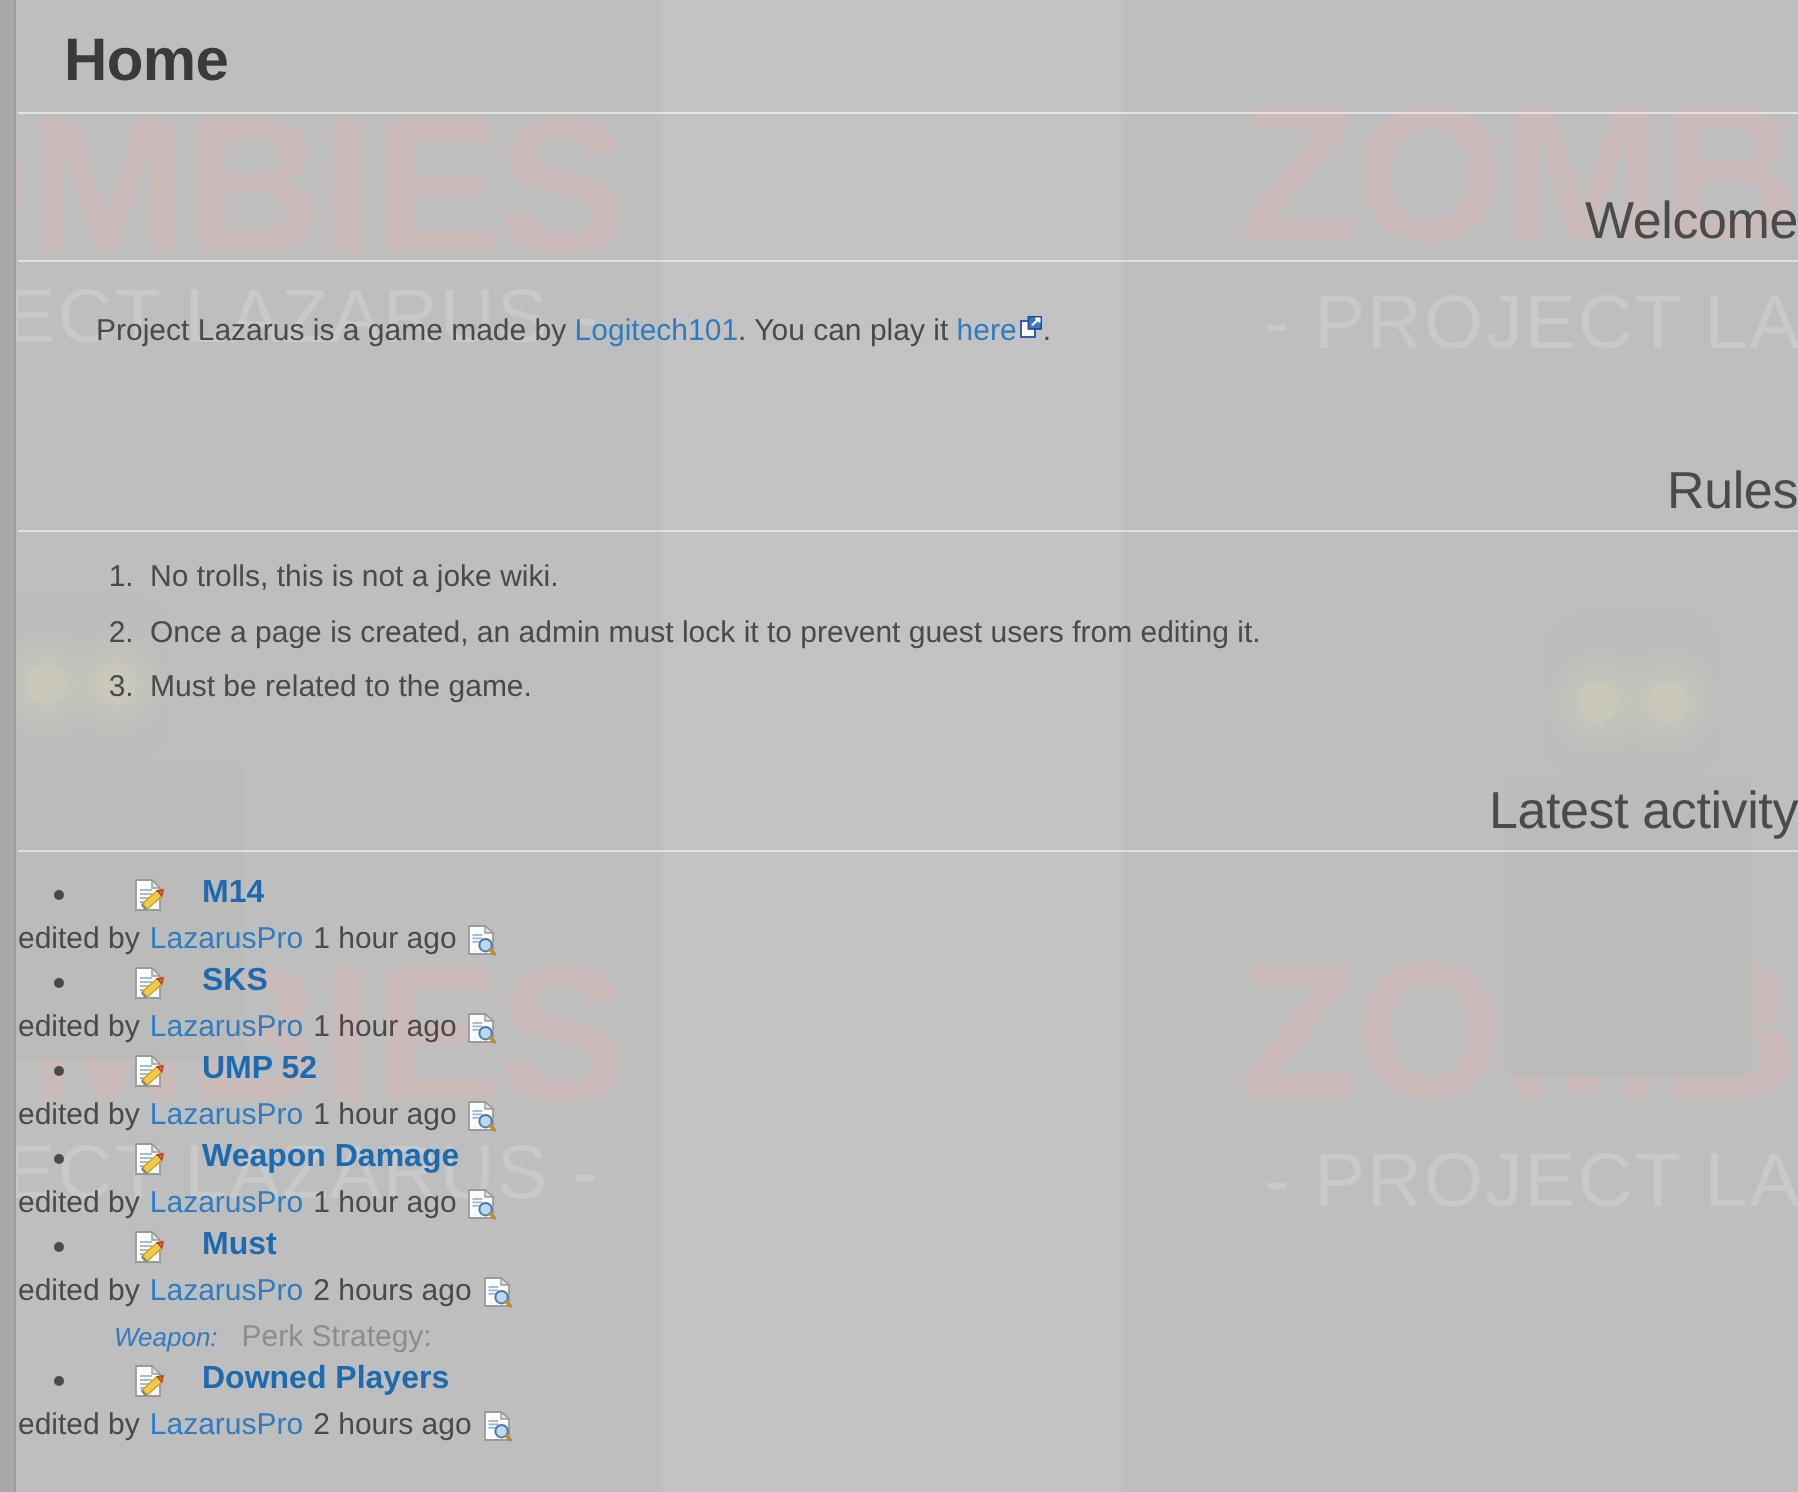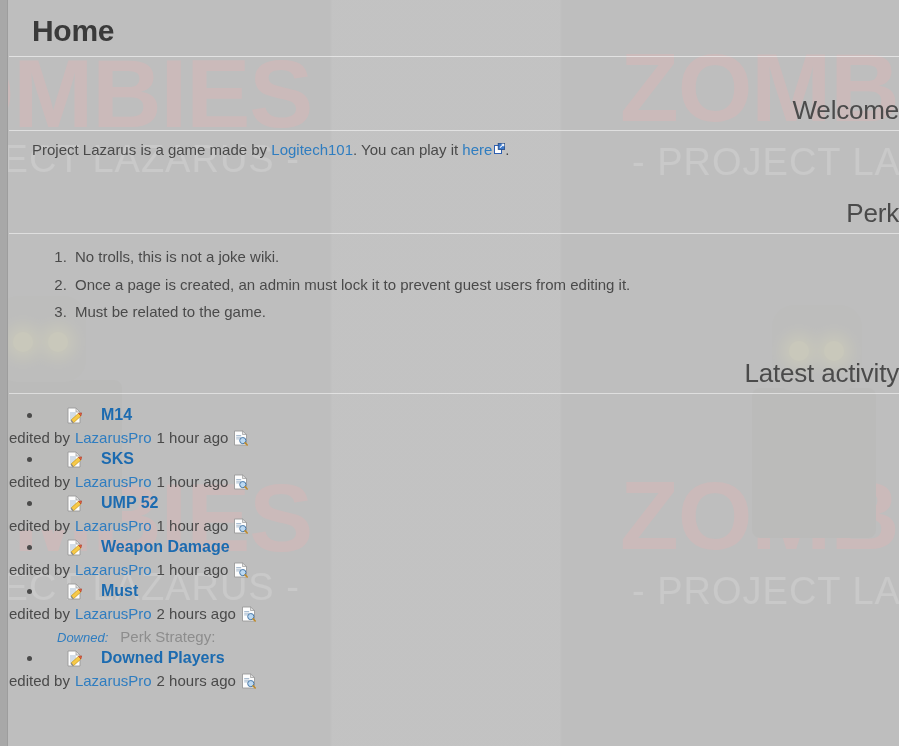--- a/index.html
+++ b/index.html
@@ -127,21 +127,21 @@
   }
   h2.section.tight { padding-top: 30px; }
   .section-rule {
     height: 1px;
     background: rgba(255,255,255,0.5);
     width: 100%;
     margin: 0;
   }
 
   p.body-text {
-    margin: 0;
+    margin: 16px;
     padding: 9px 0 0 23px;
     font-size: 15px;
     color: #4a4a4a;
     line-height: 1.35;
   }
 
   a.wlink {
     color: #2f7dc0;
     text-decoration: none;
     cursor: pointer;
@@ -272,21 +272,21 @@
 
   <h2 class="section">Welcome</h2>
   <div class="section-rule"></div>
   <p class="body-text"><span>Project Lazarus is a game made by </span><a class="wlink">Logitech101</a><span>. You can play it </span><a class="wlink">here</a><span class="ext-icon"><svg width="11" height="11" viewBox="0 0 11 11">
         <rect x="0.5" y="2.5" width="7" height="8" fill="#ffffff" stroke="#2f5fb0" stroke-width="1"></rect>
         <rect x="4.2" y="0.3" width="6.5" height="6.2" fill="#3b78cc" stroke="#23477f" stroke-width="0.8"></rect>
         <path d="M6.0 4.6 L9.3 1.6" stroke="#ffffff" stroke-width="1.1"></path>
         <path d="M7.6 1.3 L9.7 1.3 L9.7 3.3" fill="none" stroke="#ffffff" stroke-width="1.1"></path>
       </svg></span><span>.</span></p>
 
-  <h2 class="section">Perk</h2>
+  <h2 class="section">Rules</h2>
   <div class="section-rule"></div>
   <ol class="rules">
     <li>No trolls, this is not a joke wiki.</li>
     <li>Once a page is created, an admin must lock it to prevent guest users from editing it.</li>
     <li>Must be related to the game.</li>
   </ol>
 
   <h2 class="section tight">Latest activity</h2>
   <div class="section-rule"></div>
 
@@ -474,21 +474,21 @@
           <g stroke="#9fb6cc" stroke-width="0.9">
                 <path d="M3.2 5.5h5"></path>
                 <path d="M3.2 7.2h5"></path>
                 <path d="M3.2 8.9h4"></path>
               </g>
           <circle cx="9.8" cy="10.6" r="3.1" fill="#bcd9f2" stroke="#4a79a8" stroke-width="1"></circle>
           <path d="M12.1 12.9 l2.1 2.1" stroke="#c08a26" stroke-width="1.6" stroke-linecap="round"></path>
         </svg></span>
       </div>
       <div class="act-summary">
-        <span class="sum-label">Downed:</span>
+        <span class="sum-label">Weapon:</span>
         <span class="sum-text">Perk Strategy:</span>
       </div>
     </li>
 
     <li class="act-item">
       <span class="act-bullet"></span>
       <div class="act-title-row">
         <span class="icon icon-edit"><svg width="17" height="17" viewBox="0 0 17 17">
           <path d="M2 1 h8 l4 4 v11 h-12 z" fill="#fdfdfd" stroke="#9a9a9a" stroke-width="0.9"></path>
           <path d="M10 1 l4 4 h-4 z" fill="#e3e3e3" stroke="#9a9a9a" stroke-width="0.7"></path>

